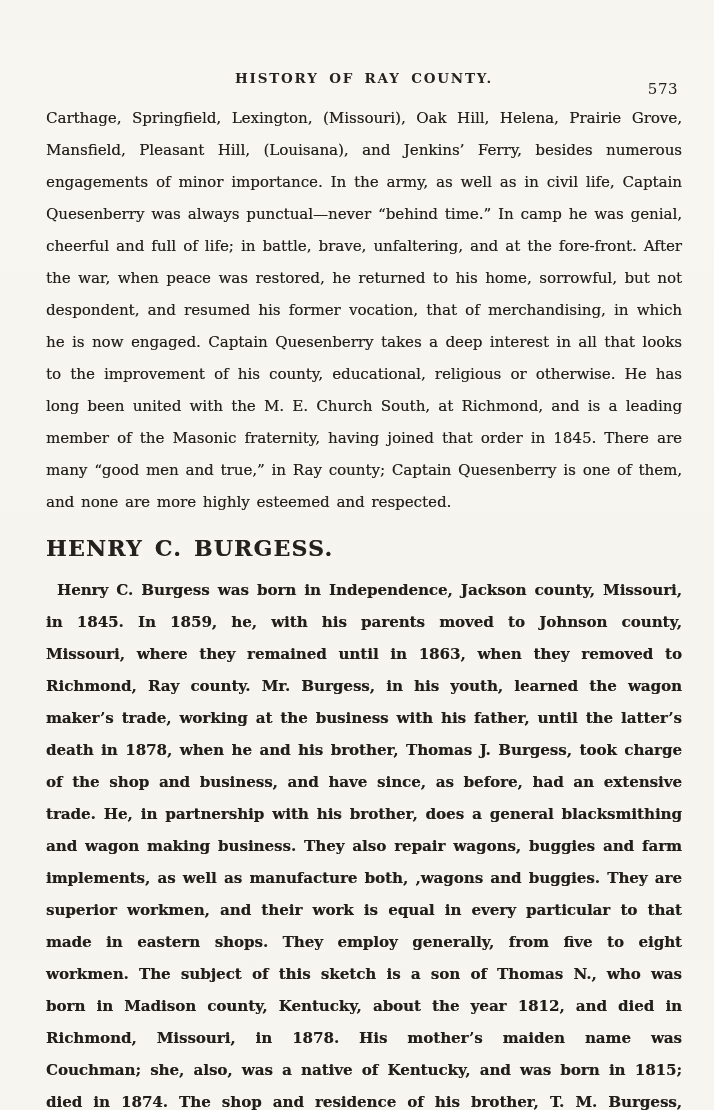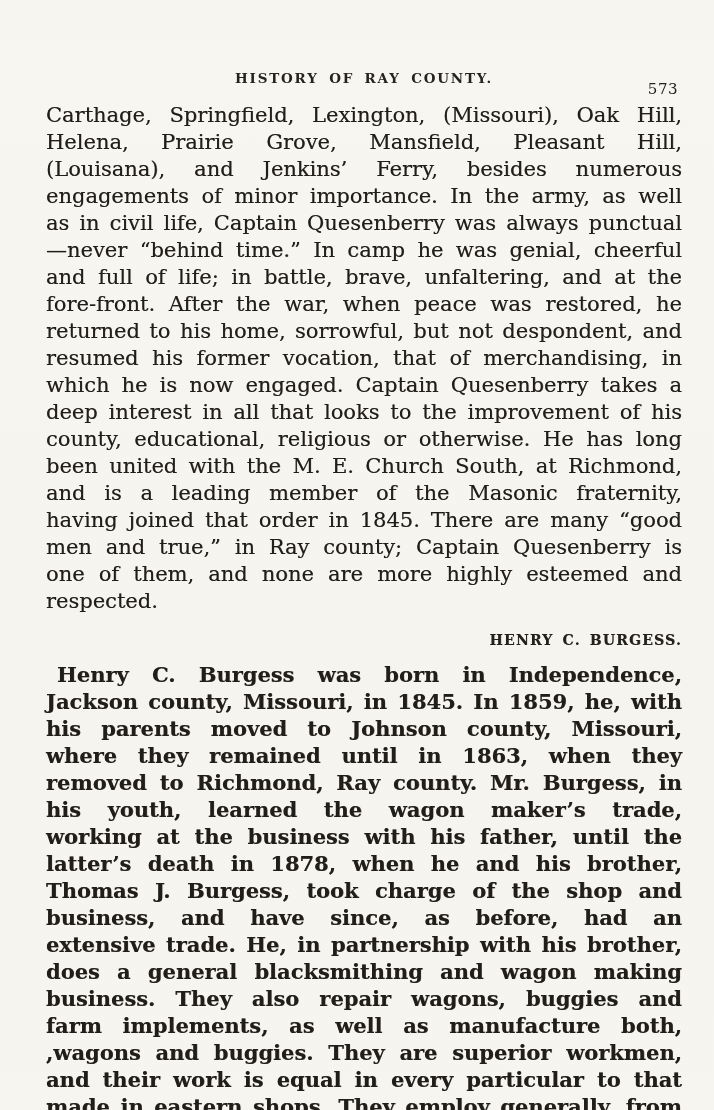--- a/index.html
+++ b/index.html
@@ -38,31 +38,31 @@
     .page-number {
       position: absolute;
       right: 4px;
       top: 12px;
       font-size: 15px;
       font-weight: normal;
       letter-spacing: 0.5px;
       color: #24201d;
     }
     .body-text p {
-      font-size: 21px;
-      line-height: 27px;
+      font-size: 15px;
+      line-height: 32px;
       text-align: justify;
       margin: 0;
       word-spacing: 2px;
       text-shadow: 0.3px 0 0 rgba(33,30,26,0.55);
     }
     .section-heading {
-      text-align: right;
+      text-align: left;
       font-weight: bold;
-      font-size: 14px;
+      font-size: 22px;
       letter-spacing: 1.2px;
       word-spacing: 3px;
       margin: 17px 0 13px 0;
       color: #24201d;
       text-shadow: 0.3px 0 0 rgba(33,30,26,0.55);
     }
     .first-line-indent {
       text-indent: 11px;
       font-weight: bold;
     }

